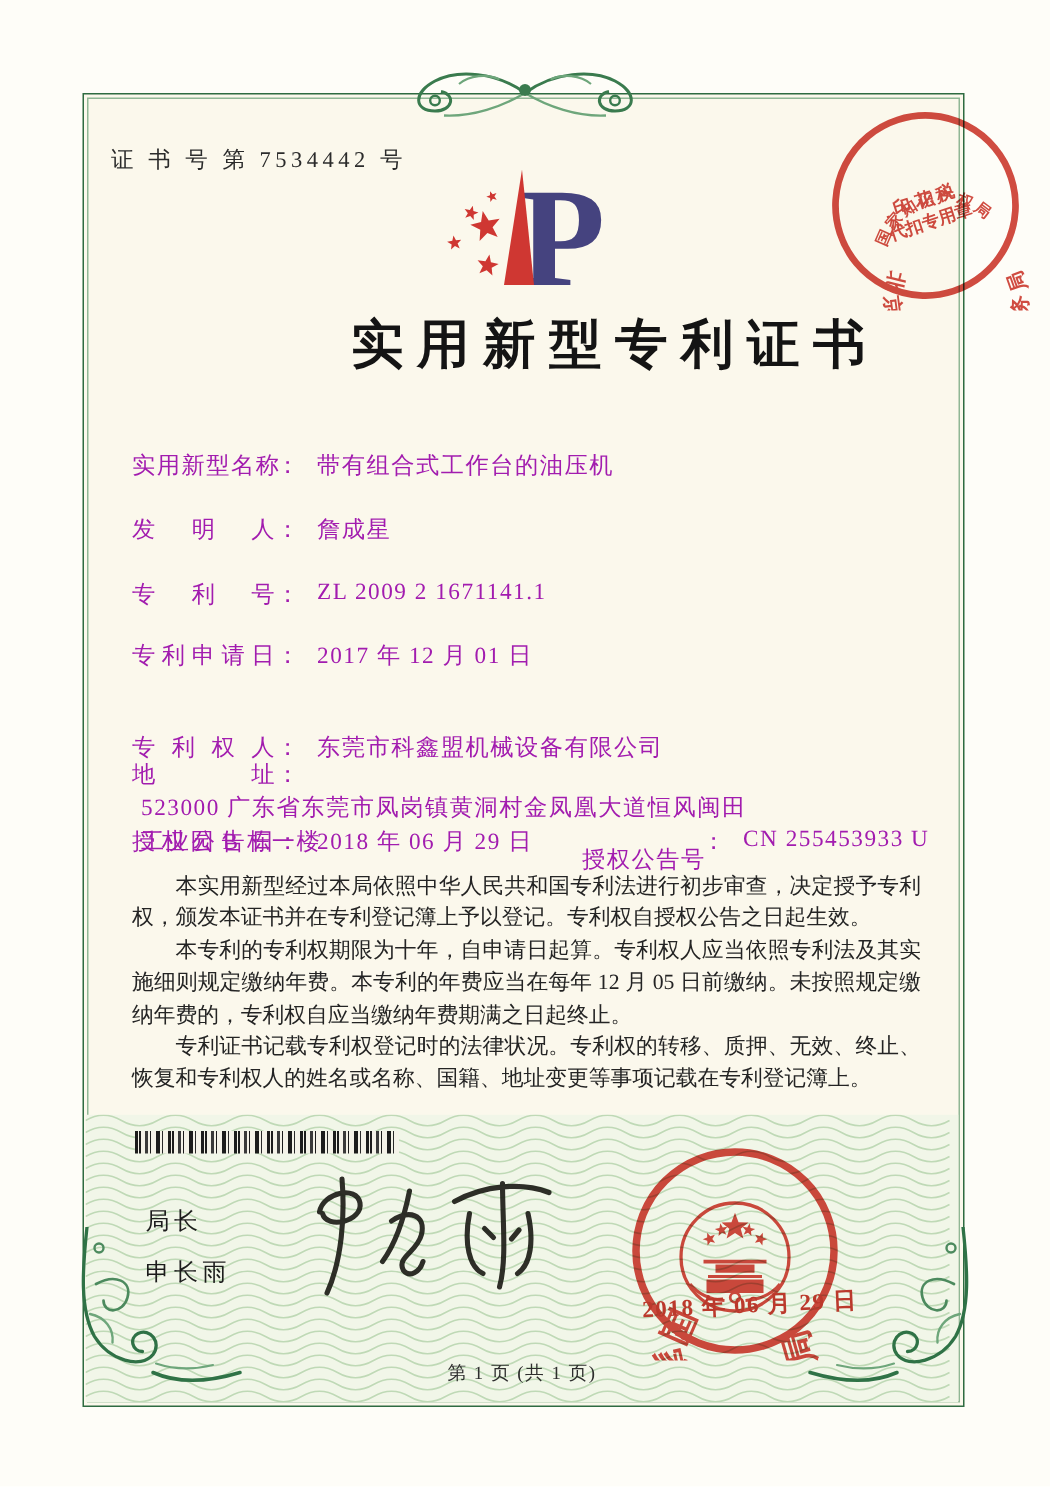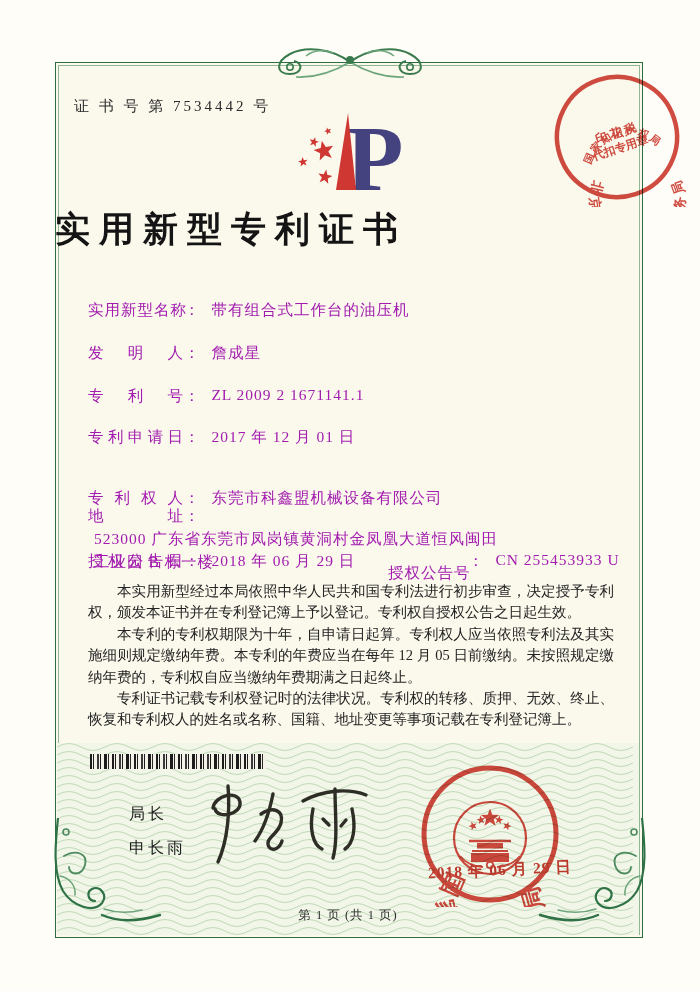--- a/index.html
+++ b/index.html
@@ -20,21 +20,21 @@
   }
   
   .cert-no{
     position:absolute;left:74px;top:97px;
     font-size:15px;letter-spacing:3px;color:#2b2b2b;z-index:4;
   }
   .logo-svg{position:absolute;left:288px;top:106px;z-index:4;}
   .seal-top-svg{position:absolute;left:547px;top:67px;z-index:7;mix-blend-mode:multiply;opacity:.92;}
   .title{
     position:absolute;left:55px;top:206px;width:531px;margin:0;
-    text-align:left;font-size:35px;font-weight:700;letter-spacing:9px;
+    text-align:right;font-size:35px;font-weight:700;letter-spacing:9px;
     color:#141414;z-index:4;
   }
   
   .row{position:absolute;left:88px;font-size:15.5px;color:#a21caf;letter-spacing:1px;z-index:4;white-space:nowrap;}
   .flabel{
     display:inline-block;width:96px;vertical-align:top;
     text-align:justify;text-align-last:justify;text-justify:inter-character;
   }
   .colon{display:inline-block;vertical-align:top;}
   .fvalue{display:inline-block;vertical-align:top;margin-left:6px;}
@@ -52,21 +52,21 @@
   .barcode{
     position:absolute;left:90px;top:754px;width:176px;height:15px;z-index:4;
     background:repeating-linear-gradient(90deg,
       #1c1c1c 0 2px,#f4f2e8 2px 3px,#1c1c1c 3px 4px,#f4f2e8 4px 7px,
       #3a3a3a 7px 9px,#f4f2e8 9px 10px,#1c1c1c 10px 11px,#f4f2e8 11px 14px,
       #1c1c1c 14px 17px,#f4f2e8 17px 18px,#2a2a2a 18px 19px,#f4f2e8 19px 22px);
   }
   
   .waves-svg{position:absolute;left:57px;top:743px;z-index:1;}
   
-  .director{position:absolute;left:97px;top:804px;z-index:4;font-size:16px;letter-spacing:3px;color:#1c1c1c;margin-left:32px;}
+  .director{position:absolute;left:97px;top:804px;z-index:4;font-size:16px;letter-spacing:3px;color:#1c1c1c;}
   .director div{margin-bottom:13px;}
   .signature-svg{position:absolute;left:185px;top:768px;z-index:5;}
   
   .seal-bottom-svg{position:absolute;left:417px;top:761px;z-index:5;mix-blend-mode:multiply;opacity:.93;}
   .seal-date{
     position:absolute;left:428px;top:860px;z-index:6;
     font-size:15.5px;letter-spacing:1px;color:#bb392c;
     transform:rotate(-2.5deg);white-space:nowrap;font-weight:700;
   }
   

